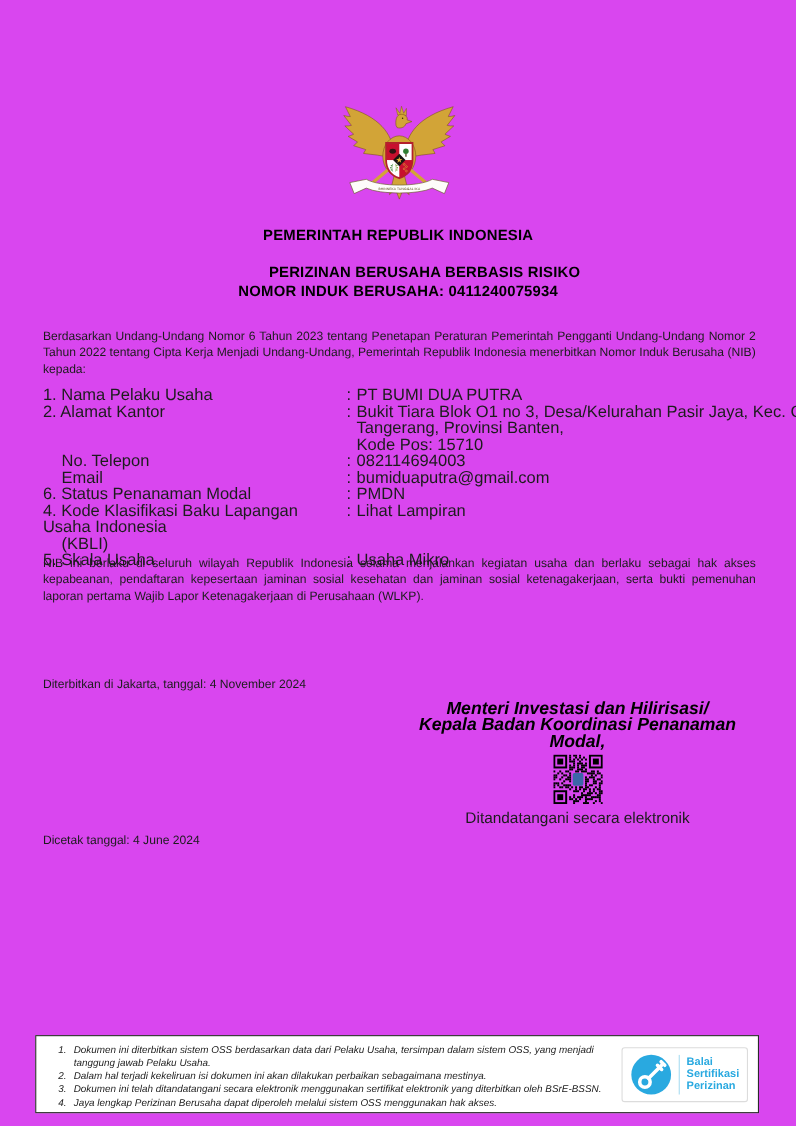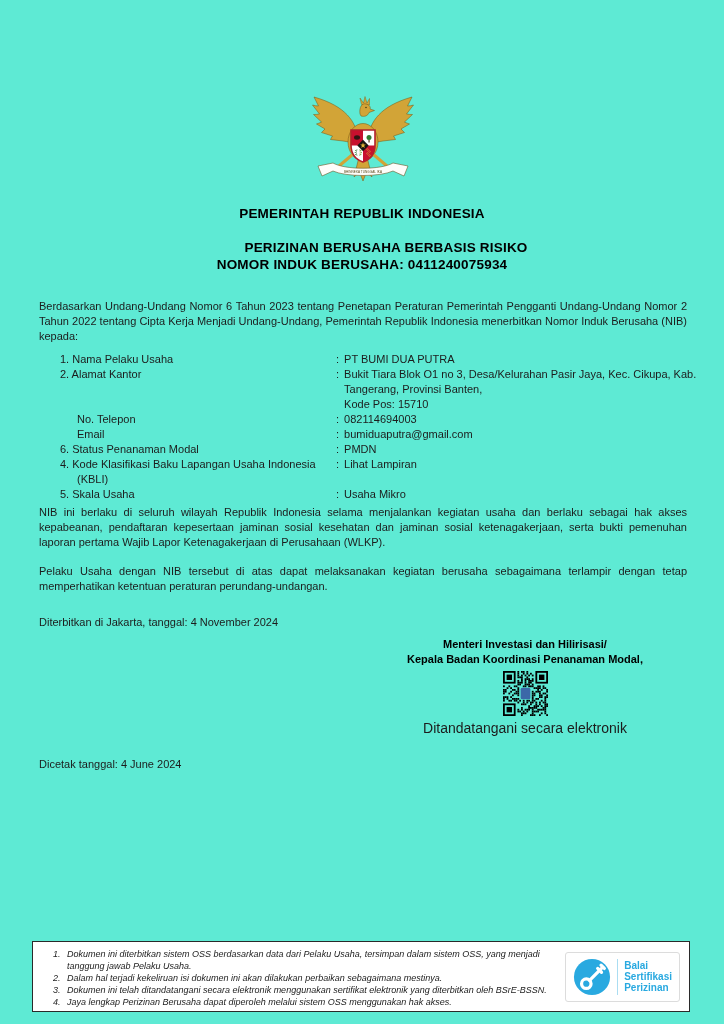--- a/index.html
+++ b/index.html
@@ -1,45 +1,45 @@
 <!DOCTYPE html>
 <html><head>
 <meta charset="utf-8">
 <style>
   html,body{margin:0;padding:0;background:#fff;}
   .page{
-    position:relative;width:724px;height:1024px;background:#5eead4;overflow:hidden;
+    position:relative;width:724px;height:1024px;background:#d946ef;overflow:hidden;
     font-family:"Liberation Sans", sans-serif;color:#1c1c1c;margin:0 auto;
   }
   
   .emblem{position:absolute;left:310px;top:92px;width:106px;height:100px;}
   .title-block{position:absolute;left:0;top:206px;width:724px;text-align:center;}
   .gov-title{font-size:13.5px;font-weight:bold;color:#000;letter-spacing:.2px;}
   .doc-title{font-size:13.5px;font-weight:bold;color:#000;margin-top:19px;letter-spacing:.2px;margin-left:48px;}
   .doc-number{font-size:13.5px;font-weight:bold;color:#000;margin-top:2px;letter-spacing:.2px;}
   
   .para{position:absolute;left:39px;width:648px;font-size:11px;line-height:15px;text-align:justify;}
   .intro{top:299px;}
   .nib-para{top:505px;}
   .pelaku-para{top:564px;}
   .plain-line{position:absolute;left:39px;font-size:11px;line-height:15px;}
   .issued{top:615px;}
   .printed{top:757px;}
   
-  .fields{position:absolute;left:39px;top:352px;width:655px;font-size:11px;line-height:15px;margin-left:21px;}
+  .fields{position:absolute;left:39px;top:352px;width:655px;font-size:15px;line-height:15px;}
   .field-row{display:flex;align-items:flex-start;}
   .field-label{width:276px;flex:none;}
   .field-label.sub{padding-left:17px;box-sizing:border-box;}
   .label-line2{padding-left:17px;}
   .field-value{flex:1;display:flex;}
   .field-value .sep{flex:none;margin-right:5px;}
   .field-value .val{white-space:pre;}
   
   .signature{position:absolute;left:380px;top:637px;width:290px;text-align:center;}
-  .sig-line{font-size:11px;font-weight:bold;line-height:15px;color:#000;}
+  .sig-line{font-size:16px;font-weight:bold;line-height:15px;color:#000;font-style:italic;}
   .qr-wrap{margin:4px auto 0;width:45px;height:45px;}
   .esign-note{font-size:14px;margin-top:4px;}
   
   .footer-box{
     position:absolute;left:32px;top:941px;width:658px;height:71px;box-sizing:border-box;
     border:1.6px solid #2a2a2a;background:#fff;
   }
   .footer-notes{
     margin:7px 0 0 0;padding:0 122px 0 30px;font-size:9px;line-height:11.6px;
     font-style:italic;color:#222;
@@ -178,21 +178,20 @@
     <div class="field-row">
       <div class="field-label">5. Skala Usaha</div>
       <div class="field-value">
         <span class="sep">:</span>
         <span class="val">Usaha Mikro</span>
       </div>
     </div>
   </div>
 
   <div class="para nib-para">NIB ini berlaku di seluruh wilayah Republik Indonesia selama menjalankan kegiatan usaha dan berlaku sebagai hak akses kepabeanan, pendaftaran kepesertaan jaminan sosial kesehatan dan jaminan sosial ketenagakerjaan, serta bukti pemenuhan laporan pertama Wajib Lapor Ketenagakerjaan di Perusahaan (WLKP).</div>
-  <div class="para pelaku-para">Pelaku Usaha dengan NIB tersebut di atas dapat melaksanakan kegiatan berusaha sebagaimana terlampir dengan tetap memperhatikan ketentuan peraturan perundang-undangan.</div>
 
   <div class="plain-line issued">Diterbitkan di Jakarta, tanggal: 4 November 2024</div>
 
   <div class="signature">
     <div class="sig-line">Menteri Investasi dan Hilirisasi/</div>
     <div class="sig-line">Kepala Badan Koordinasi Penanaman Modal,</div>
     <div class="qr-wrap">
       <svg id="qr-svg" viewBox="0 0 45 45" width="45" height="45">
           <rect x="14.4" y="0" width="1.8" height="1.8"></rect>
           <rect x="18" y="0" width="1.8" height="1.8"></rect>

